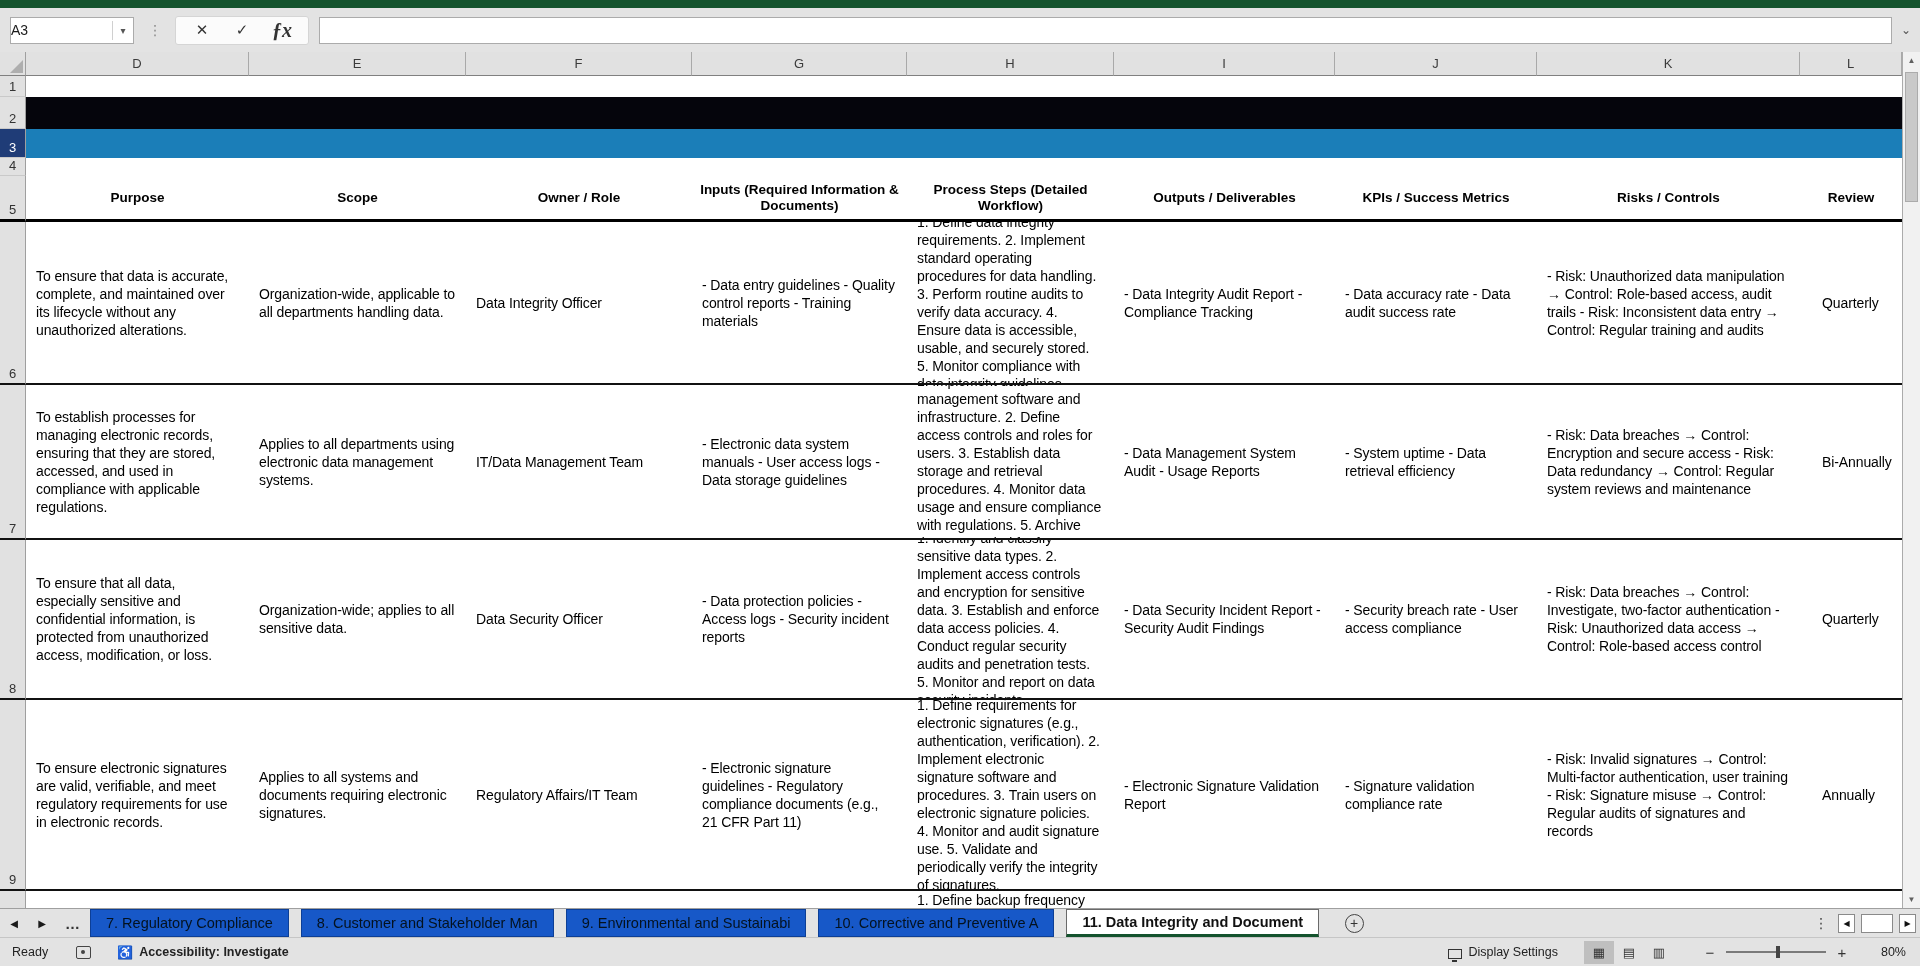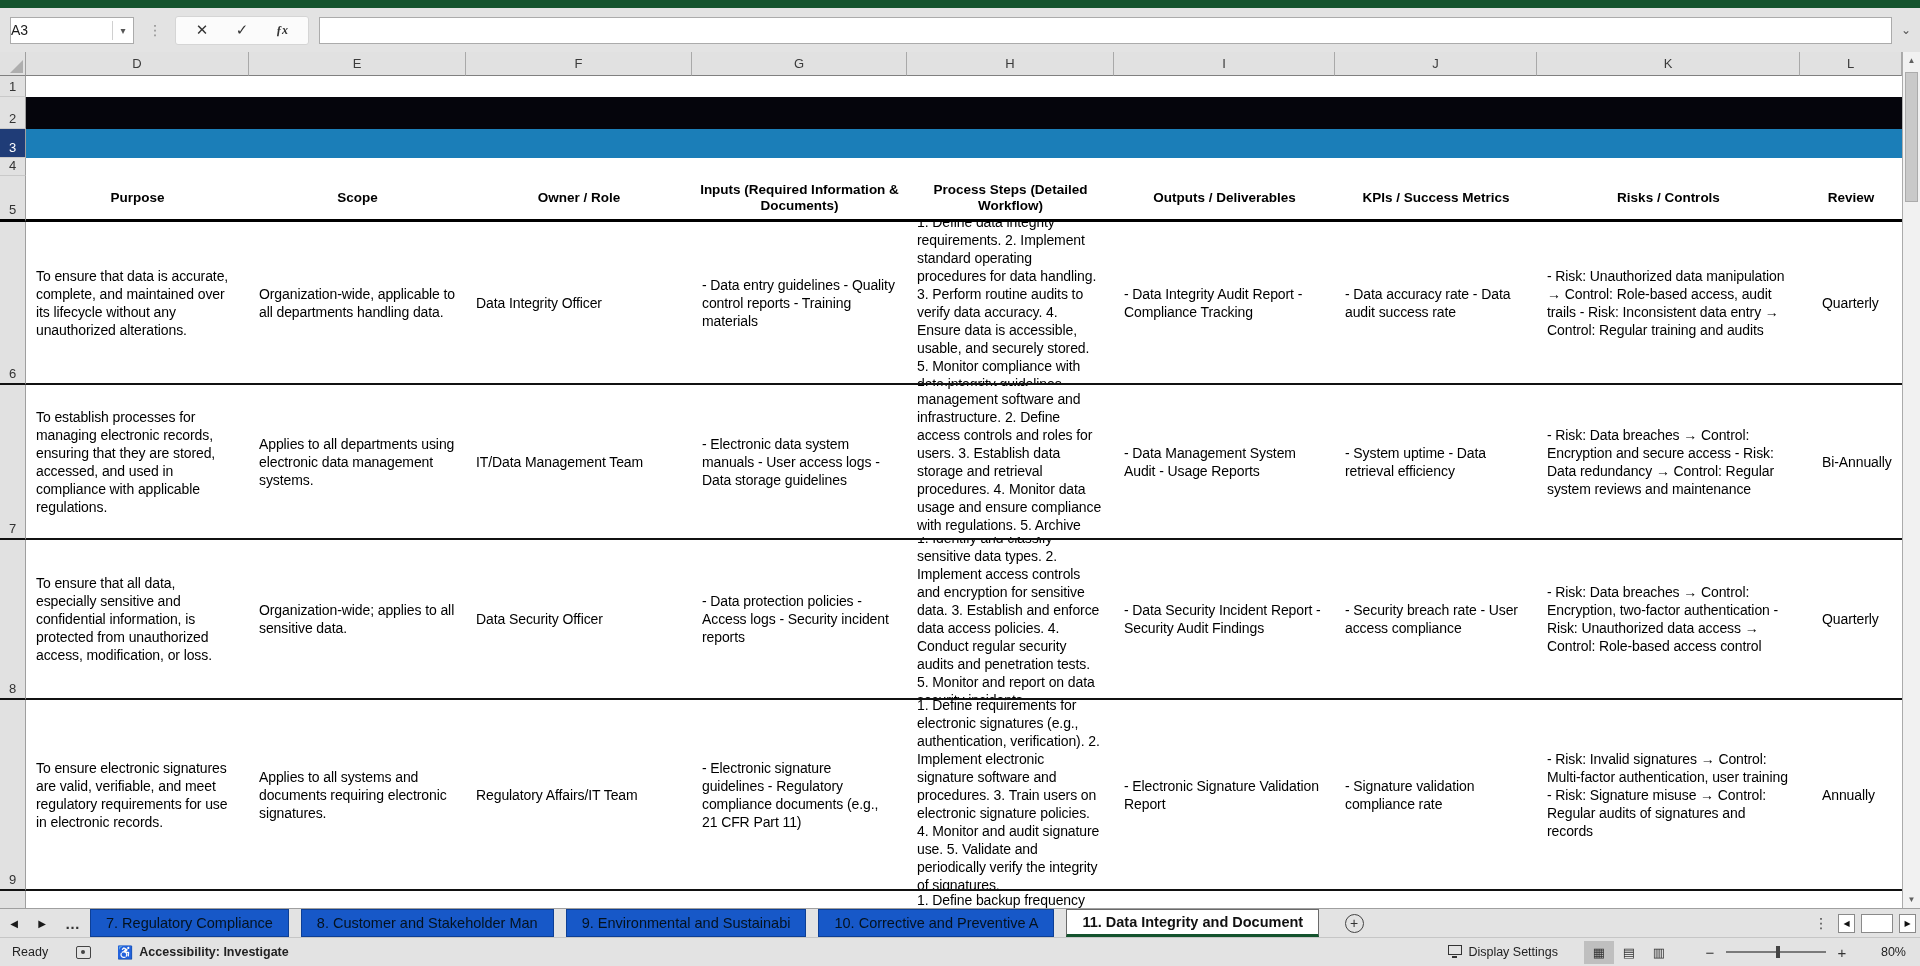--- a/index.html
+++ b/index.html
@@ -12,21 +12,21 @@
 
   
   .fbar { position:absolute; left:0; top:8px; width:1920px; height:44px; background:var(--chrome-bg,#E3E3E3); display:flex; align-items:center; }
   .namebox { margin-left:10px; width:124px; height:27px; background:#fff; border:1px solid #ABABAB; display:flex; align-items:center; font-size:14px; color:#1a1a1a; }
   .nb-text { flex:1; }
   .nb-sep { width:1px; height:19px; background:#D0D0D0; }
   .nb-chev { width:20px; text-align:center; color:#555; font-size:10px; cursor:pointer; }
   .fb-dots { margin:0 12px 0 14px; color:#8a8a8a; font-size:14px; letter-spacing:1px; }
   .fx-group { height:29px; background:#FBFBFB; border:1px solid #D5D5D5; border-radius:3px; display:flex; align-items:center; padding:0 6px; }
   .fxbtn { width:40px; text-align:center; font-size:15px; color:#333; cursor:pointer; }
-  .fxbtn.fx { font-family:"Liberation Serif", serif; font-style:italic; font-weight:bold; font-size:12px; }
+  .fxbtn.fx { font-family:"Liberation Serif", serif; font-style:italic; font-weight:bold; font-size:20px; }
   .finput { flex:1; margin-left:10px; height:27px; background:#fff; border:1px solid #ABABAB; font-size:14px; padding:3px 8px; color:#1a1a1a; }
   .fb-chev { width:24px; text-align:center; color:#555; font-size:12px; margin:0 2px; cursor:pointer; }
 
   
   .grid { position:absolute; left:0; top:52px; width:1902px; height:856px; background:#fff; }
   .row { display:flex; width:1902px; }
   
   .w-gut{width:26px;} .w-d{width:223px;} .w-e{width:217px;} .w-f{width:226px;} .w-g{width:215px;justify-content:center;}
   .w-h{width:207px;} .w-i{width:221px;} .w-j{width:202px;} .w-k{width:263px;} .w-l{width:102px;}
 
@@ -76,21 +76,21 @@
 
   
   .statusbar { position:absolute; left:0; top:937px; width:1920px; height:29px; background:var(--chrome-bg,#E3E3E3); border-top:1px solid #C6C6C6; display:flex; align-items:center; font-size:12.5px; color:#222; }
   .sb-ready { margin-left:12px;text-align:right; }
   .sb-macro { margin-left:28px; width:15px; height:13px; border:1.5px solid #444; border-radius:2px; position:relative; cursor:pointer; }
   .sb-macro::after { content:""; position:absolute; left:4px; top:3px; width:4px; height:4px; background:#444; border-radius:50%; }
   .sb-acc { margin-left:26px; display:flex; align-items:center; gap:6px; cursor:pointer; }
   .sb-acc .glyph { font-size:13px; }
   .sb-acc .lbl { font-weight:bold; }
   .sb-right { margin-left:auto; display:flex; align-items:center; }
-  .sb-disp { display:flex; align-items:flex-start; gap:6px; cursor:pointer; margin-right:26px; }
+  .sb-disp { display:flex; align-items:flex-end; gap:6px; cursor:pointer; margin-right:26px; }
   .disp-icon { width:14px; height:10px; border:1.5px solid #333; position:relative; }
   .disp-icon::after { content:""; position:absolute; left:3px; bottom:-4px; width:5px; height:2px; background:#333; }
   .viewbtn { width:30px; height:23px; display:flex; align-items:center; justify-content:center; font-size:13px; color:#333; cursor:pointer; }
   .viewbtn.sel { background:#BFBFBF; }
   .zoom-out,.zoom-in { width:24px; text-align:center; font-size:15px; color:#333; cursor:pointer; }
   .zoom-track { width:100px; height:2px; background:#7a7a7a; position:relative; margin:0 4px; cursor:pointer; }
   .zoom-thumb { position:absolute; left:50px; top:-5px; width:4px; height:12px; background:#444; }
   .sb-zoomlvl { width:52px; text-align:right; margin-right:14px; cursor:pointer; }
   .sb-viewgroup { margin-right:24px; display:flex; }
 </style>
@@ -241,21 +241,21 @@
       <div class="cell w-h">
           <span class="txt">1. Identify and classify sensitive data types. 2. Implement access controls and encryption for sensitive data. 3. Establish and enforce data access policies. 4. Conduct regular security audits and penetration tests. 5. Monitor and report on data security incidents.</span>
         </div>
       <div class="cell w-i">
           <span class="txt">- Data Security Incident Report - Security Audit Findings</span>
         </div>
       <div class="cell w-j">
           <span class="txt">- Security breach rate - User access compliance</span>
         </div>
       <div class="cell w-k">
-          <span class="txt">- Risk: Data breaches → Control: Encryption, two-factor authentication - Risk: Unauthorized data access → Control: Role-based access control</span>
+          <span class="txt">- Risk: Data breaches → Control: Investigate, two-factor authentication - Risk: Unauthorized data access → Control: Role-based access control</span>
         </div>
       <div class="cell w-l review">
           <span class="txt">Quarterly</span>
         </div>
     </div>
 
     <div class="row r9">
       <div class="gut">9</div>
       <div class="cell w-d">
           <span class="txt">To ensure electronic signatures are valid, verifiable, and meet regulatory requirements for use in electronic records.</span>

